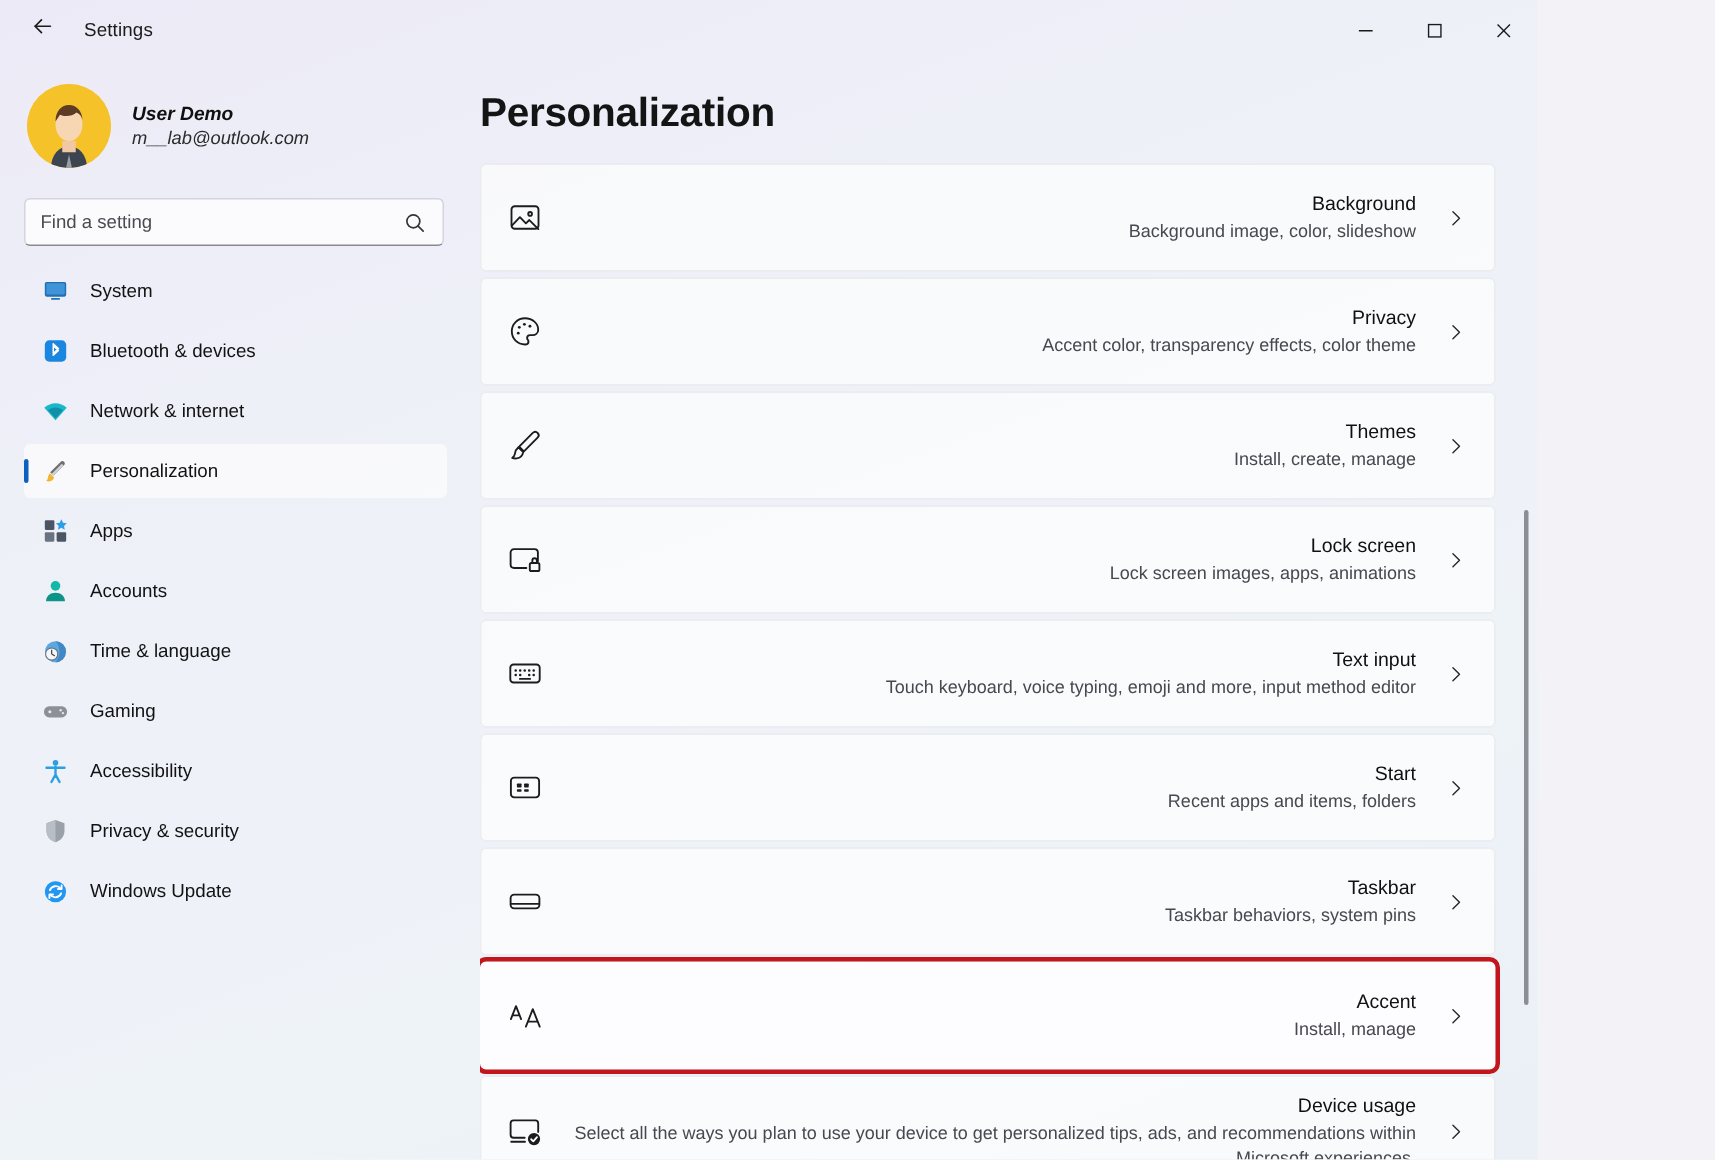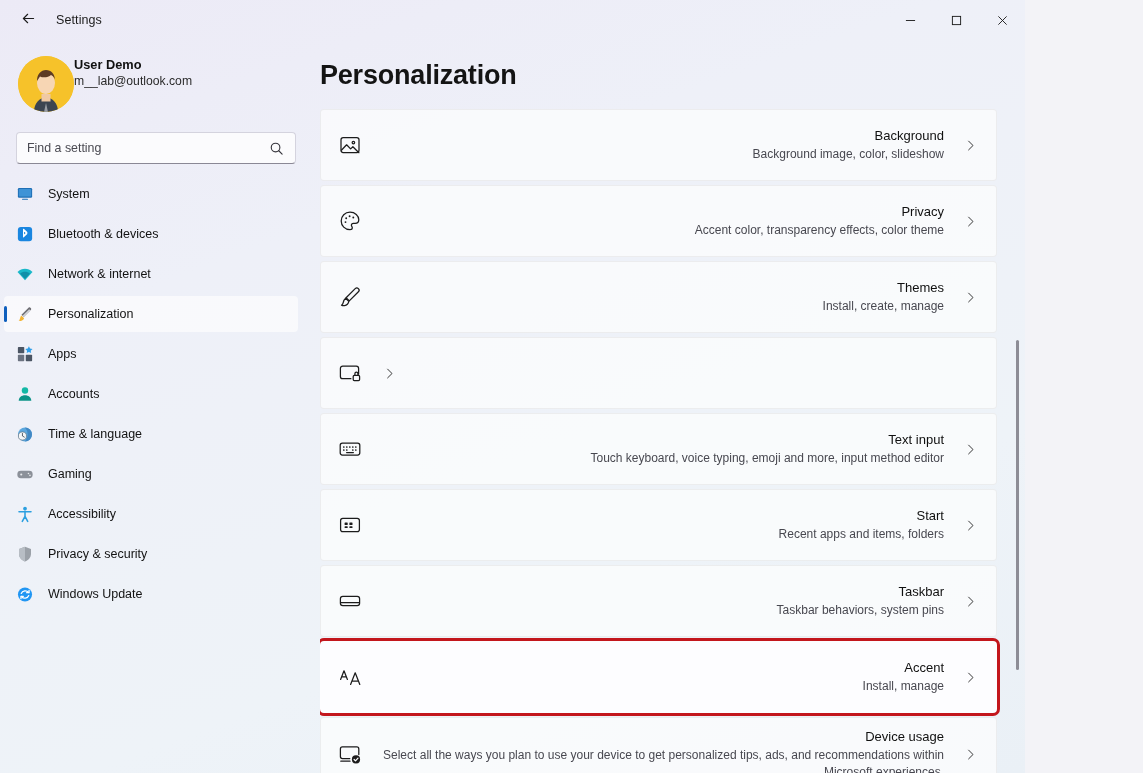--- a/index.html
+++ b/index.html
@@ -69,22 +69,25 @@
     width: 320px;
     flex: 0 0 320px;
     padding: 0 0 0 0;
     display: flex;
     flex-direction: column;
     overflow: hidden;
   }
 
   .account {
     display: flex;
+    align-items: center;
+    gap: 14px;
     padding: 16px 0 16px 18px;
     cursor: pointer;
+    font-style: italic;
   }
   .avatar {
     width: 56px; height: 56px;
     border-radius: 50%;
     overflow: hidden;
     flex: 0 0 56px;
     background: #f5c228;
     position: relative;
   }
   .account-text { line-height: 1.35; }
@@ -116,21 +119,21 @@
     border: 0;
     outline: 0;
     background: transparent;
     font-family: inherit;
     font-size: 12.4px;
     color: #1b1b1b;
   }
   .searchbox input::placeholder { color: #4a4a52; }
   .search-ico { flex: 0 0 16px; display: flex; color: #35343c; }
 
-  .nav { flex: 1; overflow: hidden; padding-right: 22px; padding-left: 4px; }
+  .nav { flex: 1; overflow: hidden; padding-right: 22px; padding-left: 16px; }
   .nav-item {
     position: relative;
     display: flex;
     align-items: center;
     gap: 14px;
     height: 36px;
     padding: 0 10px 0 12px;
     border-radius: 4px;
     margin-bottom: 4px;
     cursor: pointer;
@@ -485,20 +488,24 @@
               </span>
             </div>
             <div class="card">
               <span class="card-ico">
                 <svg width="24" height="24" viewBox="0 0 24 24">
                   <path d="M20.6 13.2V7.4c0-1.3-1-2.3-2.3-2.3H4.7c-1.3 0-2.3 1-2.3 2.3v8c0 1.3 1 2.3 2.3 2.3h8.2" fill="none" stroke="currentColor" stroke-width="1.25" stroke-linecap="round" stroke-linejoin="round"></path>
                   <rect x="15.2" y="14.3" width="6.4" height="5.4" rx="1.1" fill="none" stroke="currentColor" stroke-width="1.25" stroke-linecap="round" stroke-linejoin="round"></rect>
                   <path d="M16.9 14.2v-1.5a1.5 1.5 0 0 1 3 0v1.5" fill="none" stroke="currentColor" stroke-width="1.25" stroke-linecap="round" stroke-linejoin="round"></path>
                 </svg>
               </span>
+              <div class="card-txt">
+                <div class="card-title">Lock screen</div>
+                <div class="card-sub">Lock screen images, apps, animations</div>
+              </div>
               <span class="chev">
                 <svg width="15" height="15" viewBox="0 0 24 24" fill="none" stroke="currentColor" stroke-width="1.5" stroke-linecap="round" stroke-linejoin="round">
                   <path d="M9 5l7 7-7 7"></path>
                 </svg>
               </span>
             </div>
             <div class="card">
               <span class="card-ico">
                 <svg width="24" height="24" viewBox="0 0 24 24">
                   <rect x="2.2" y="6" width="19.6" height="12" rx="2.2" fill="none" stroke="currentColor" stroke-width="1.25" stroke-linecap="round" stroke-linejoin="round"></rect>

